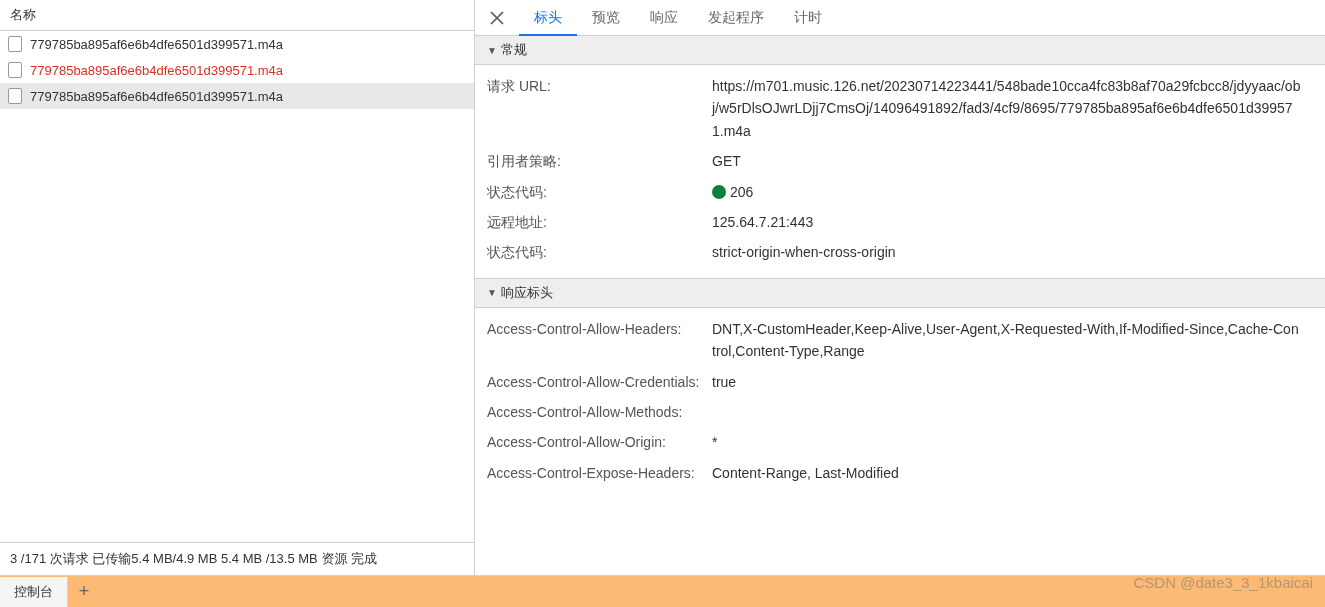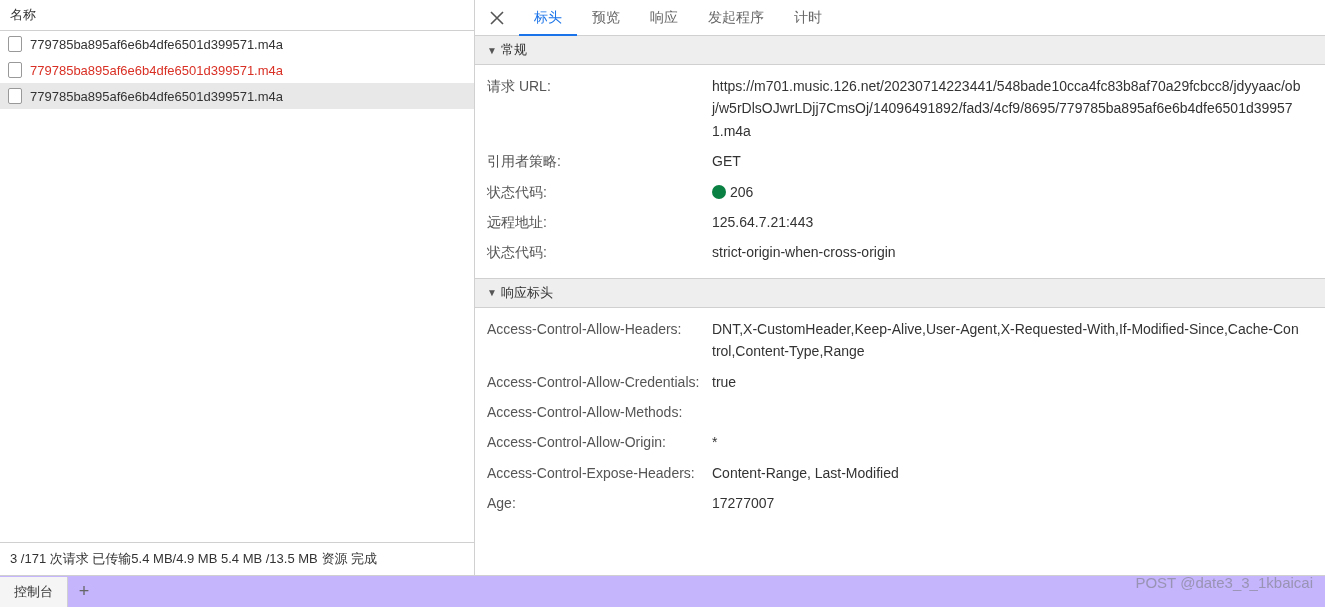--- a/index.html
+++ b/index.html
@@ -165,21 +165,21 @@
 
     
     .bottom-tabs {
       position: absolute;
       bottom: 0;
       left: 0;
       width: 100%;
       display: flex;
       align-items: center;
       border-top: 1px solid #d0d0d0;
-      background: #c4b5fd;
+      background: #fdba74;
       height: 32px;
     }
     .bottom-tab {
       padding: 6px 14px;
       border-right: 1px solid #d0d0d0;
       background: #f5f5f5;
       font-size: 13px;
       color: #333;
       cursor: pointer;
     }
@@ -286,27 +286,23 @@
             <div class="kv-key">Access-Control-Allow-Methods:</div>
           </div>
           <div class="kv-row">
             <div class="kv-key">Access-Control-Allow-Origin:</div>
             <div class="kv-val">*</div>
           </div>
           <div class="kv-row">
             <div class="kv-key">Access-Control-Expose-Headers:</div>
             <div class="kv-val">Content-Range, Last-Modified</div>
           </div>
-          <div class="kv-row">
-            <div class="kv-key">Age:</div>
-            <div class="kv-val">17277007</div>
-          </div>
         </div>
     </div>
   </div>
 </div>
 
 <div class="bottom-tabs">
   <div class="bottom-tab">控制台</div>
   <div class="bottom-add">+</div>
 </div>
 
-<div class="watermark">POST @date3_3_1kbaicai</div>
+<div class="watermark">CSDN @date3_3_1kbaicai</div>
 
 </body></html>

